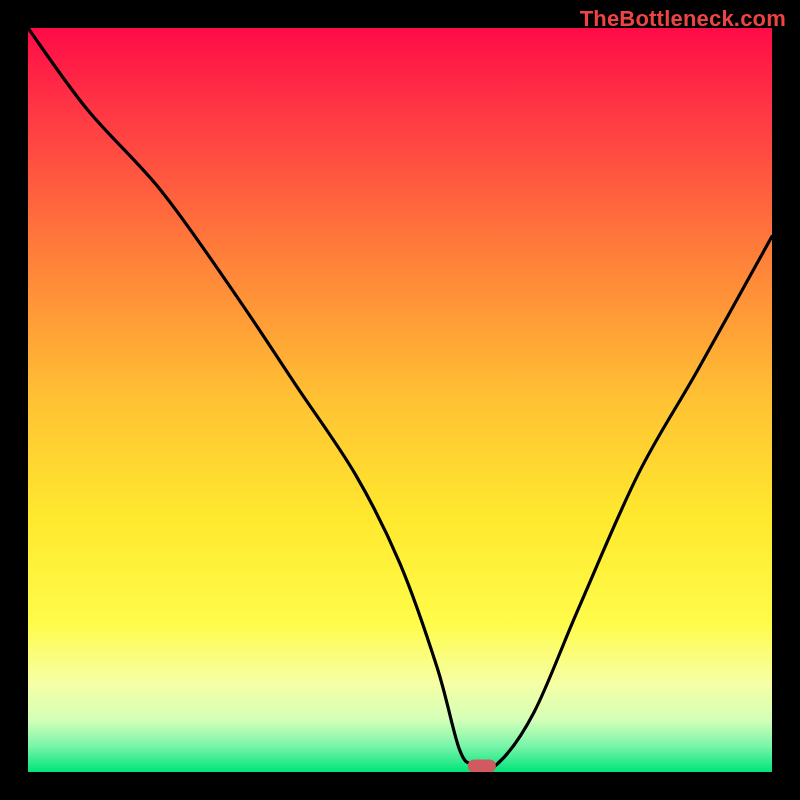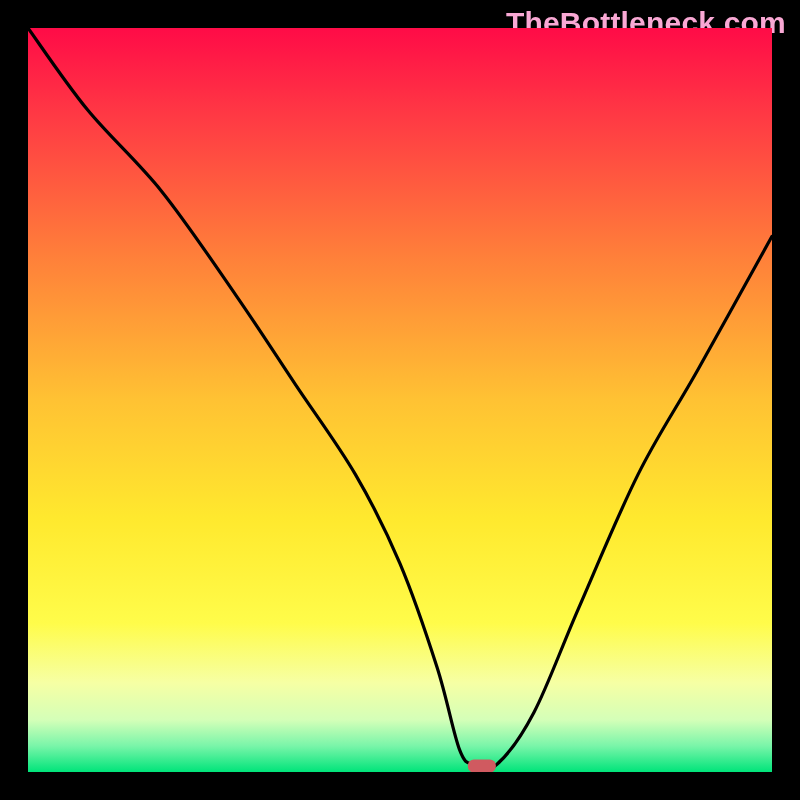--- a/index.html
+++ b/index.html
@@ -22,22 +22,22 @@
     left: 28px;
     top: 28px;
     width: 744px;
     height: 744px;
     overflow: hidden;
   }
   .watermark {
     position: absolute;
     top: 6px;
     right: 14px;
-    color: #f9a8d4;
-    font-size: 30px;
+    color: #ef4444;
+    font-size: 22px;
     font-weight: 600;
     letter-spacing: 0.2px;
     user-select: none;
     margin-left: 32px;
   }
   svg { display: block; }
 </style>
 </head>
 <body>
 

